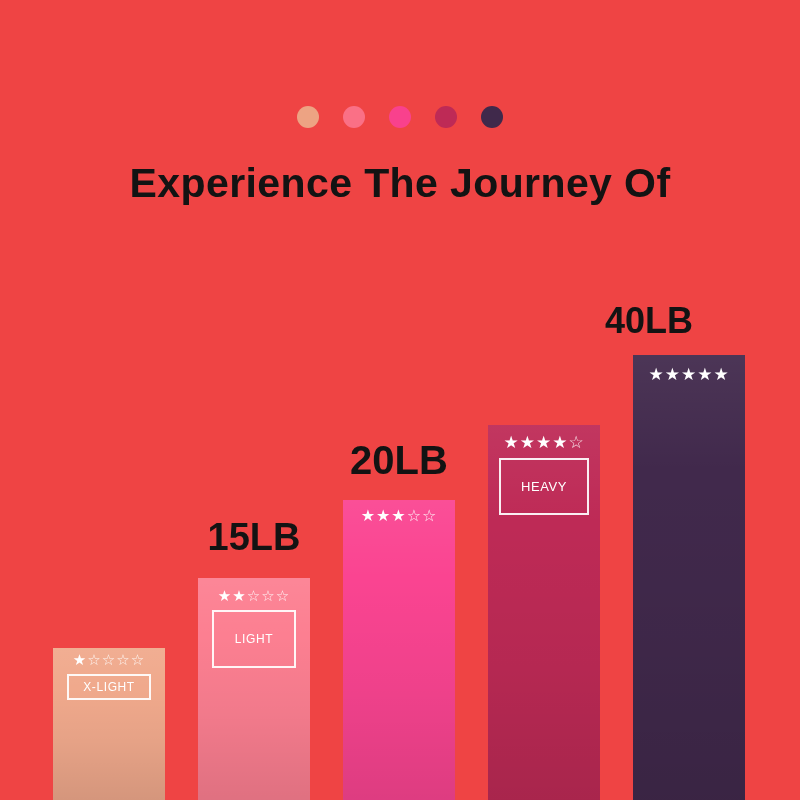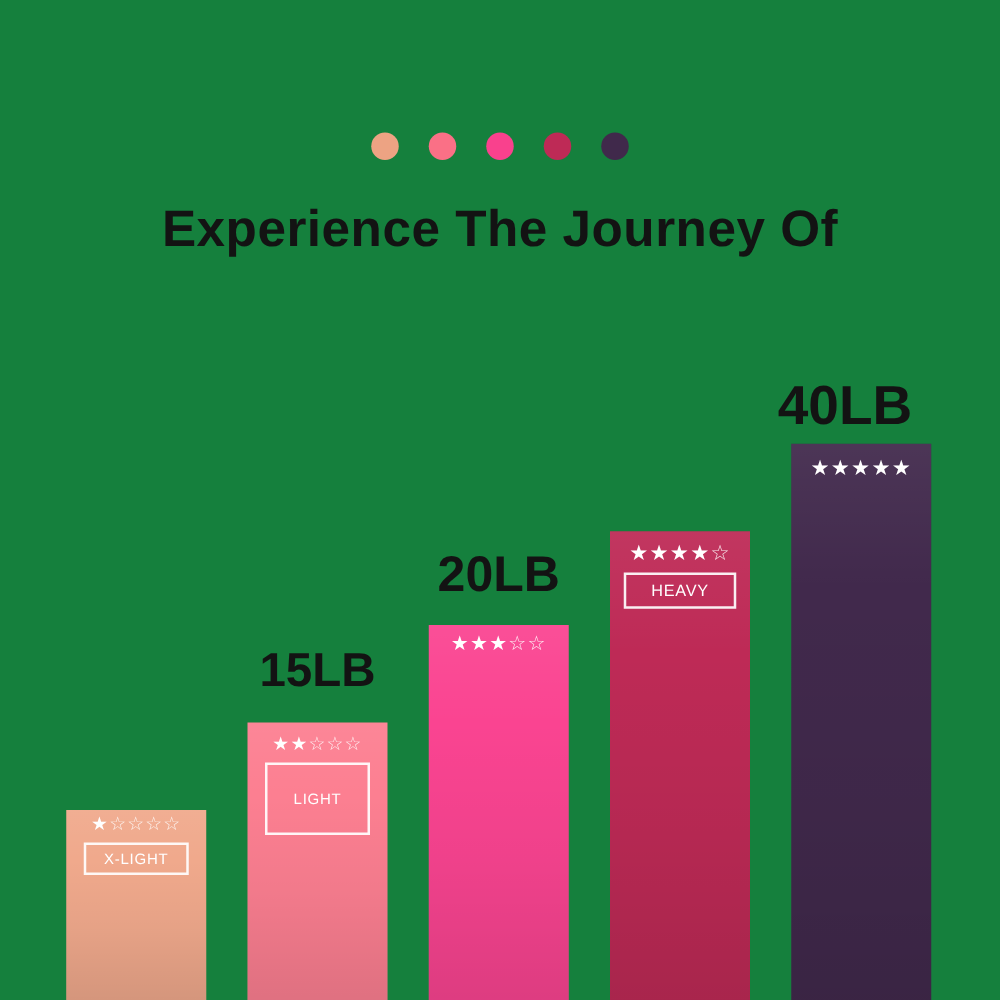--- a/index.html
+++ b/index.html
@@ -12,21 +12,21 @@
     background: #ffffff;
     font-family: "Liberation Sans", "DejaVu Sans", sans-serif;
     overflow: hidden;
     position: relative;
   }
 
   #infographic {
     position: relative;
     width: 800px;
     height: 800px;
-    background: #15803d;
+    background: #ef4444;
   }
 
   
   .dot-row {
     position: absolute;
     top: 106px;
     left: 0;
     width: 800px;
     display: flex;
     justify-content: center;
@@ -201,28 +201,28 @@
         </div>
       </div>
       <div class="badge-block" style="left: 488px; width: 112px; top: 434px;">
         <div class="stars" style="font-size: 17px; letter-spacing: 1px;">
           <span class="star">★</span>
           <span class="star">★</span>
           <span class="star">★</span>
           <span class="star">★</span>
           <span class="star empty">☆</span>
         </div>
-        <div class="level-box" style="font-size: 13px; width: 90px; padding: 5px 0px; margin-top: 7px;">HEAVY</div>
+        <div class="level-box" style="font-size: 13px; width: 90px; padding: 19px 0px; margin-top: 7px;">HEAVY</div>
       </div>
       <div class="bar-group" style="left: 633px; width: 112px; height: 445px;">
         <div class="bar" style="height: 445px; background: rgb(65, 41, 76);">
           <div class="bar-shade"></div>
         </div>
       </div>
-      <div class="weight-label" style="left: 676px; top: 303px; font-size: 44px;">40LB</div>
+      <div class="weight-label" style="left: 649px; top: 303px; font-size: 36px;">40LB</div>
       <div class="badge-block" style="left: 633px; width: 112px; top: 366px;">
         <div class="stars" style="font-size: 17px; letter-spacing: 1px;">
           <span class="star">★</span>
           <span class="star">★</span>
           <span class="star">★</span>
           <span class="star">★</span>
           <span class="star">★</span>
         </div>
       </div>
     </div>

